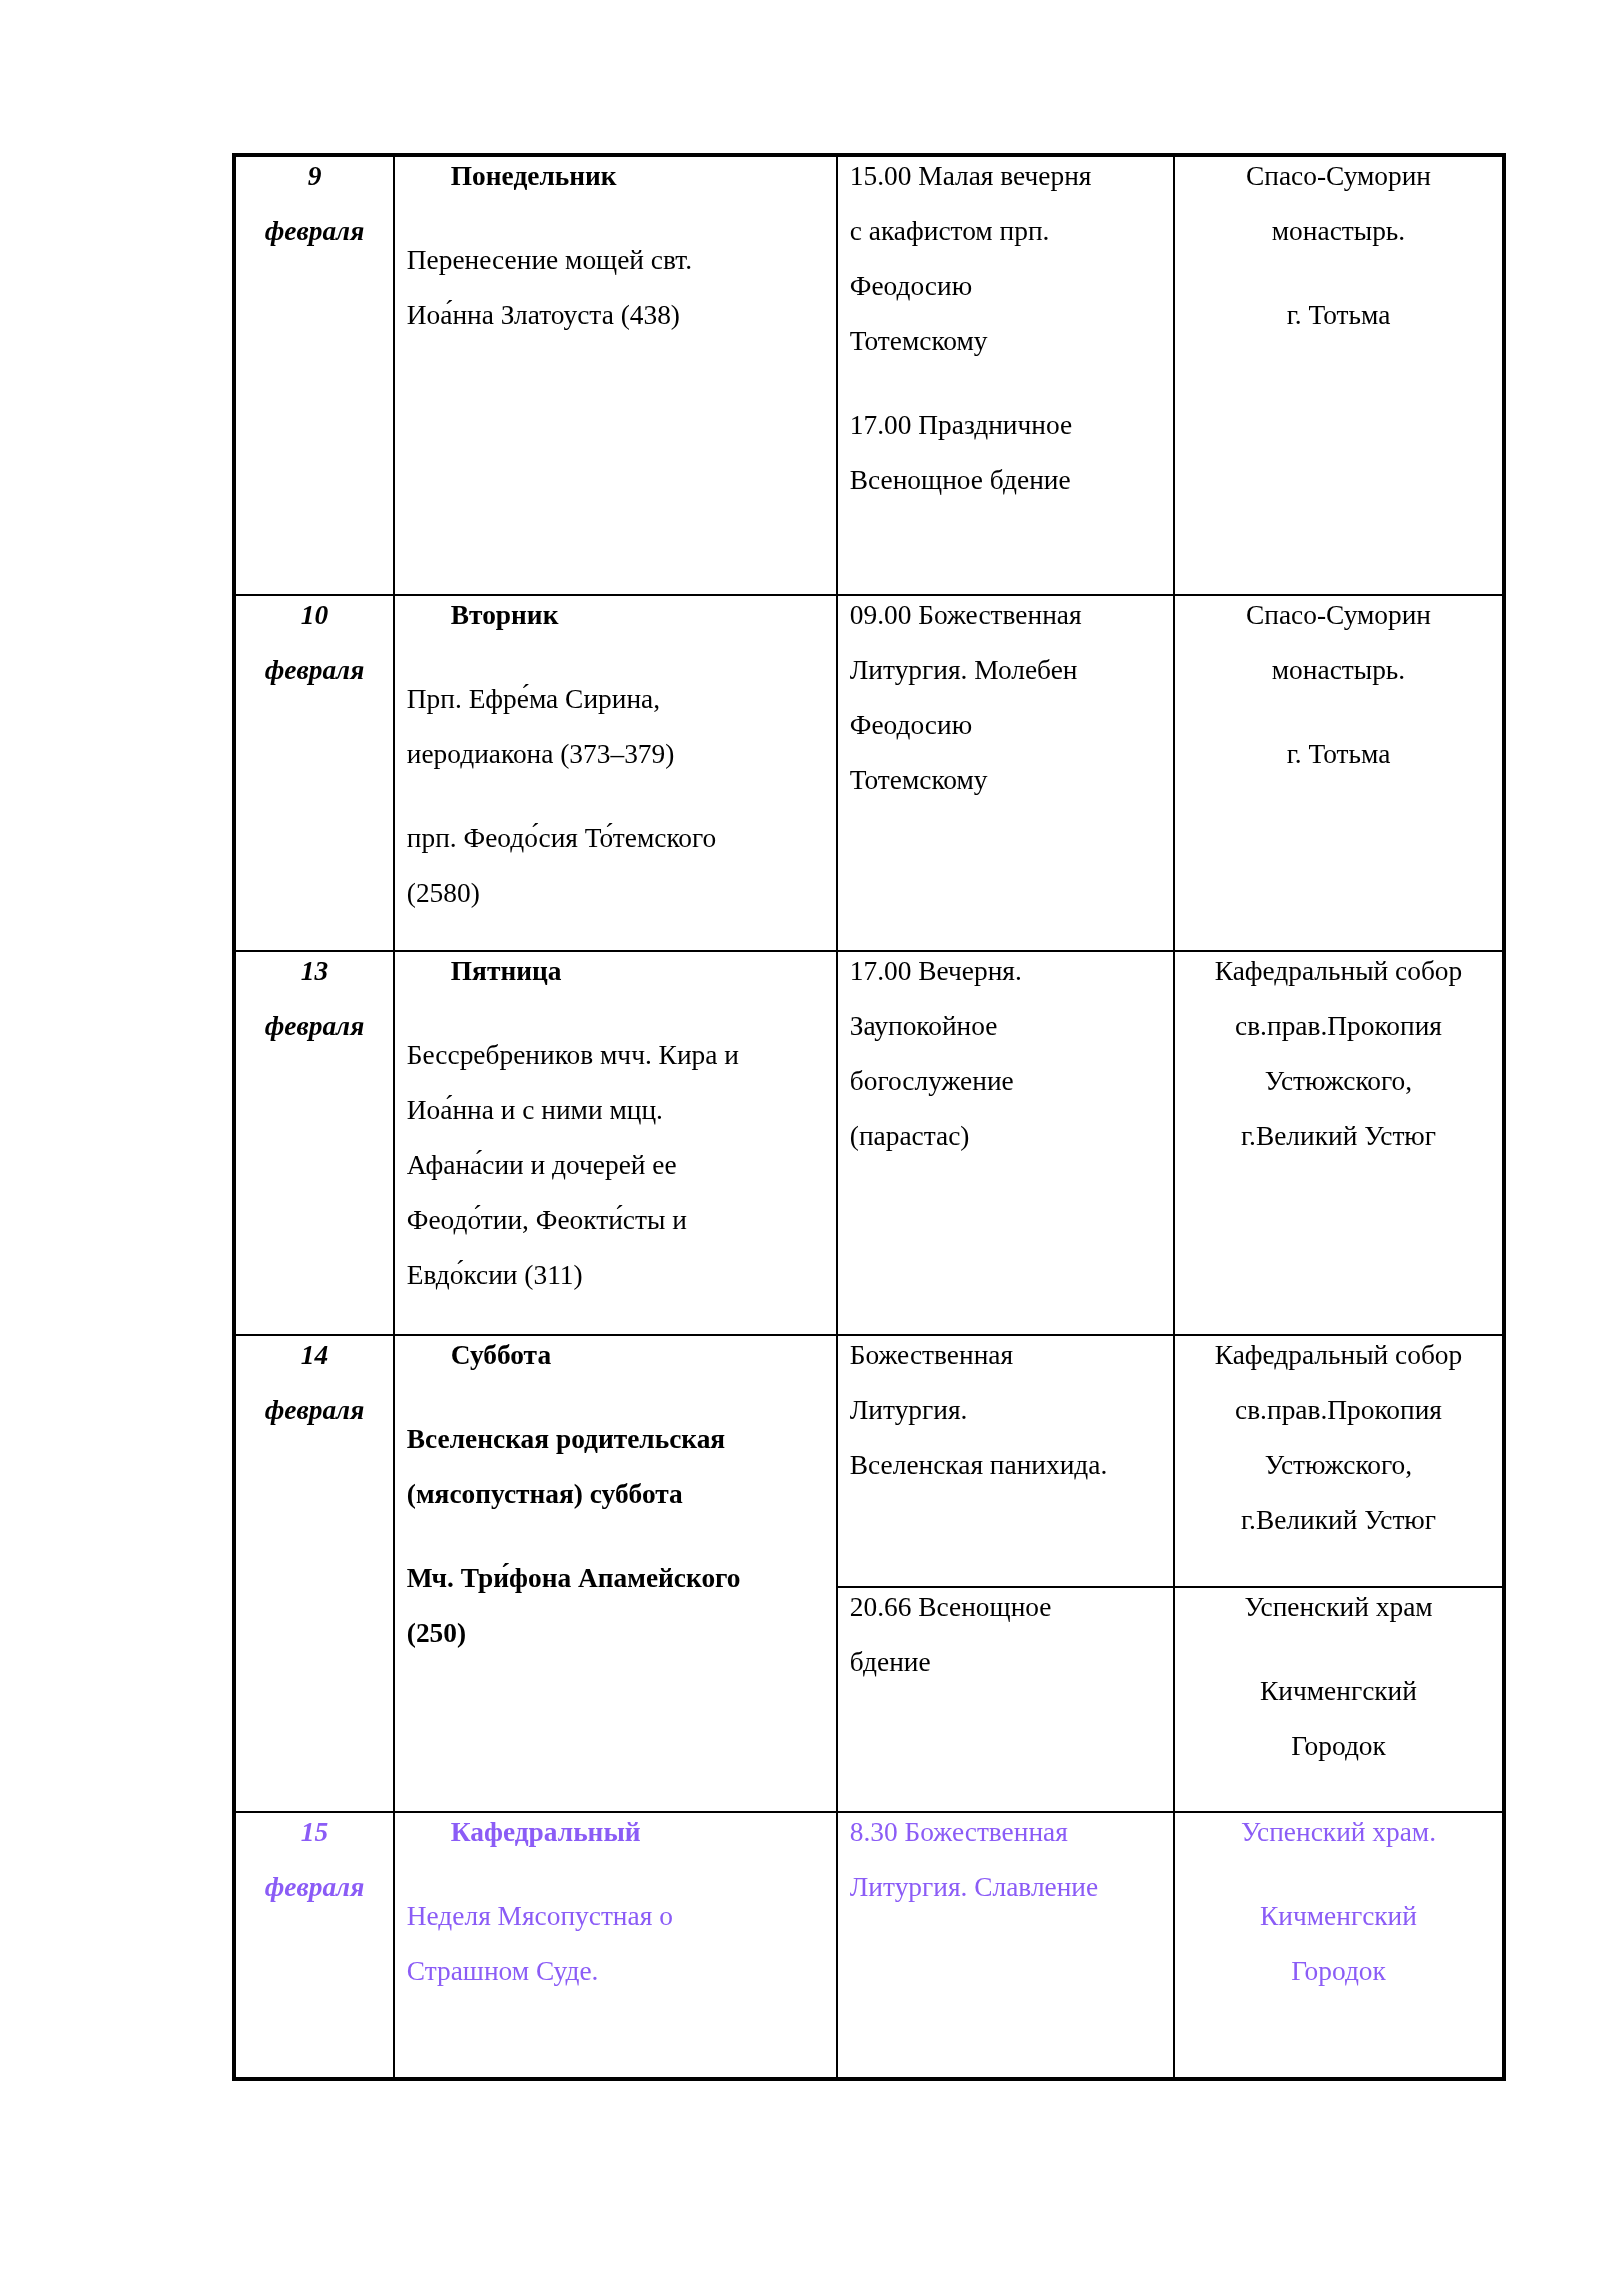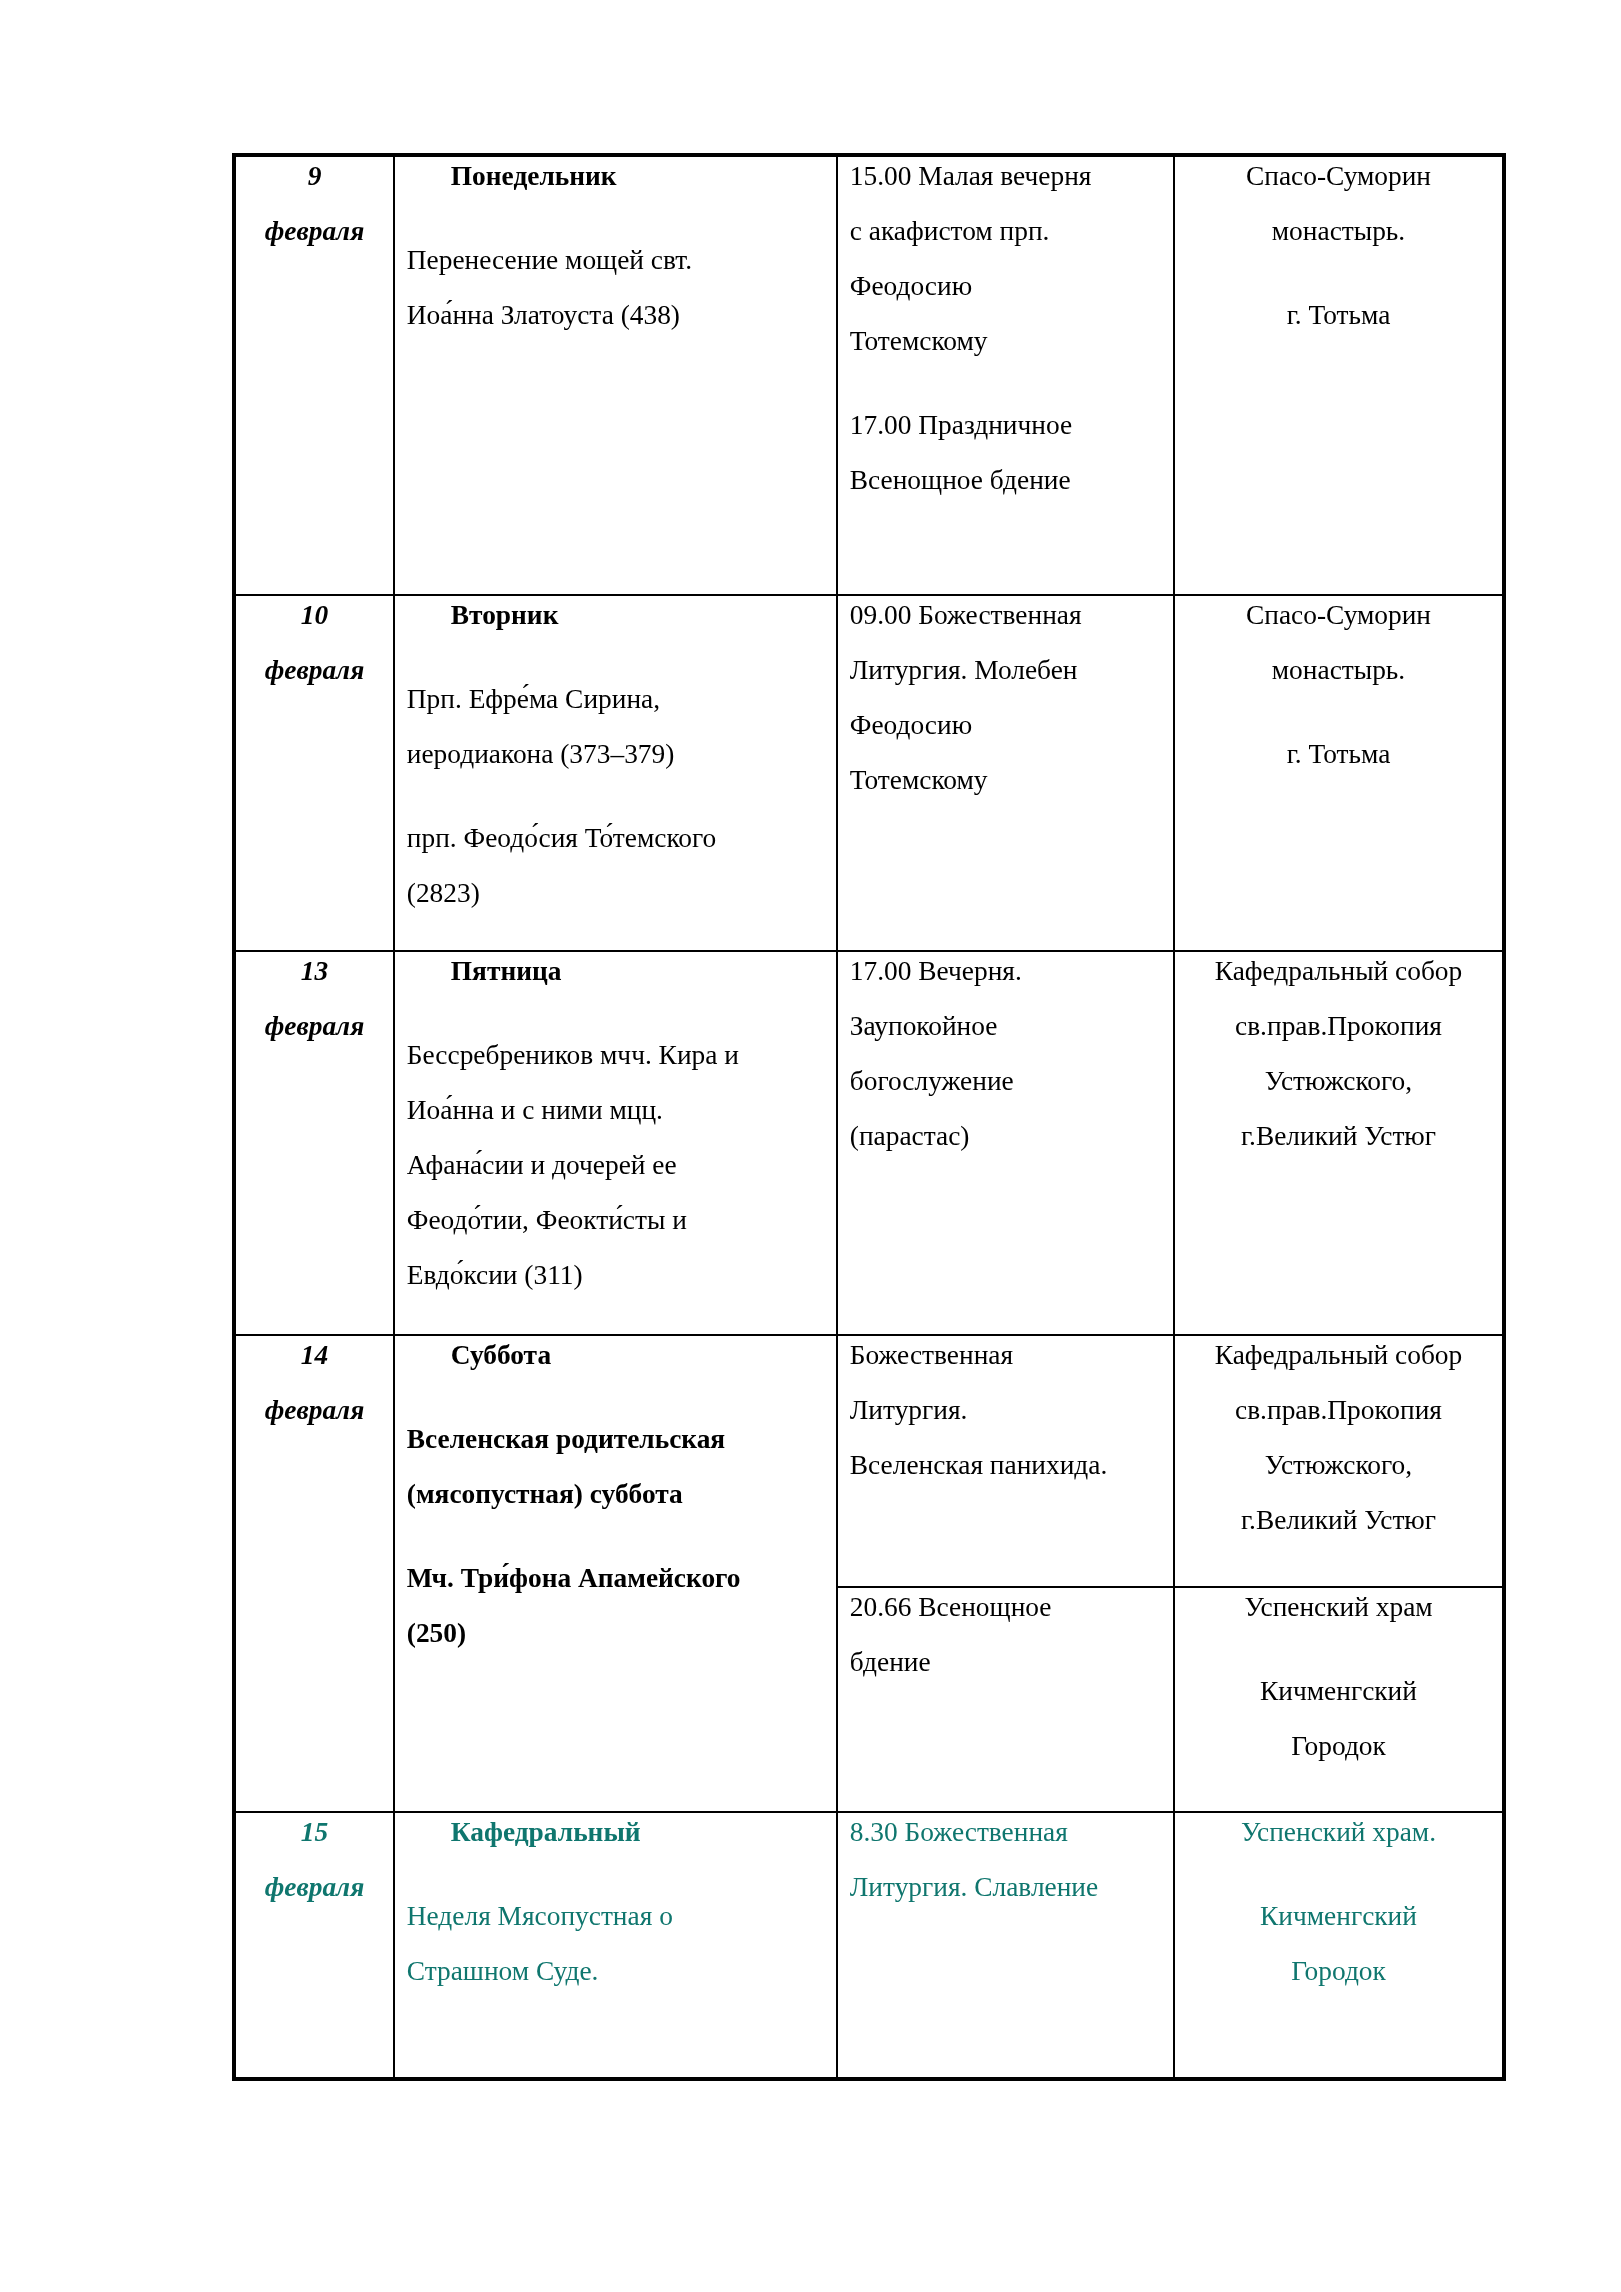--- a/index.html
+++ b/index.html
@@ -35,21 +35,21 @@
   .c-date{text-align:center;font-weight:bold;font-style:italic;}
   .c-loc{text-align:center;}
   .day-label{font-weight:bold;margin-left:44px;}
   .feast-bold{font-weight:bold;}
   tr.r1{height:440px;}
   tr.r2{height:299px;}
   tr.r3{height:384px;}
   tr.r4a{height:252px;}
   tr.r4b{height:225px;}
   tr.r5{height:267px;}
-  tr.red-row td{color:#0f766e;}
+  tr.red-row td{color:#8b5cf6;}
 </style>
 </head>
 <body>
 
 <div class="page">
   <table class="schedule">
     <colgroup>
       <col style="width:160px">
       <col style="width:443px">
       <col style="width:337px">
@@ -85,21 +85,21 @@
     <tr class="r2">
       <td class="c-date">
         <p>10
 февраля</p>
       </td>
       <td>
         <p class="day-label">Вторник</p>
         <p>Прп. Ефре́ма Сирина,
 иеродиакона (373–379)</p>
         <p>прп. Феодо́сия То́темского
-(2823)</p>
+(2580)</p>
       </td>
       <td>
         <p>09.00 Божественная
 Литургия. Молебен
 Феодосию
 Тотемскому</p>
       </td>
       <td class="c-loc">
         <p>Спасо-Суморин
 монастырь.</p>

